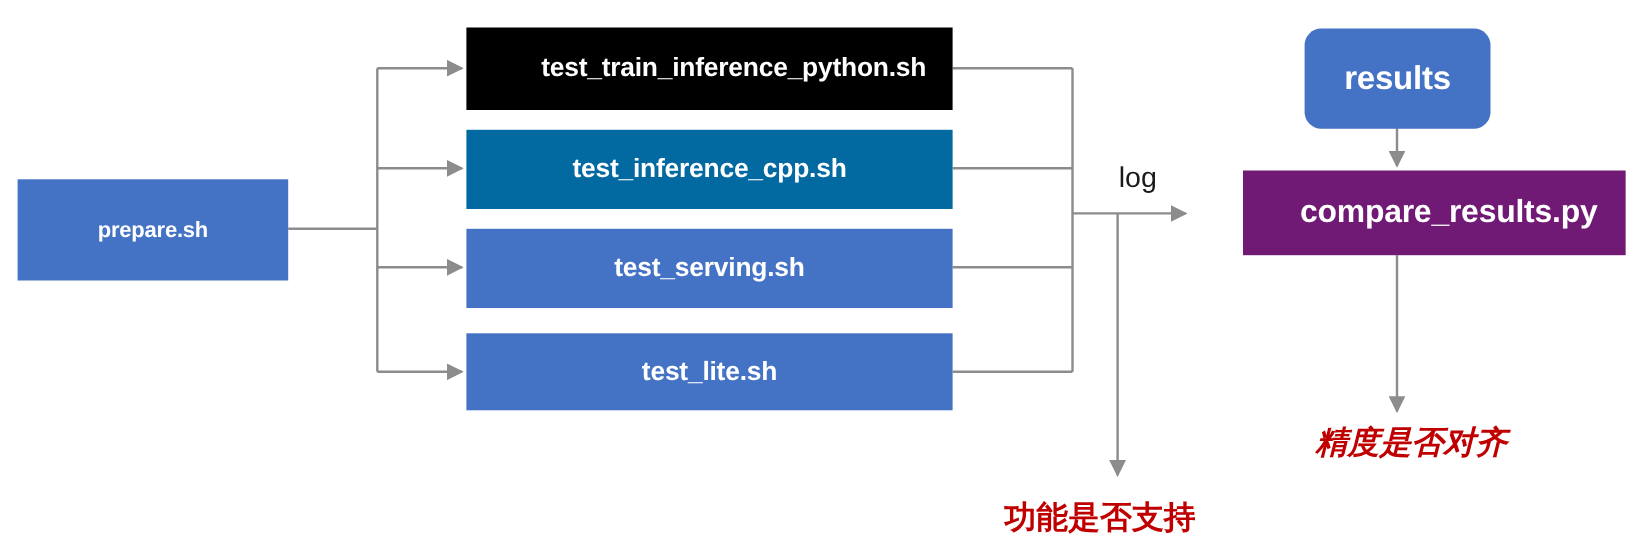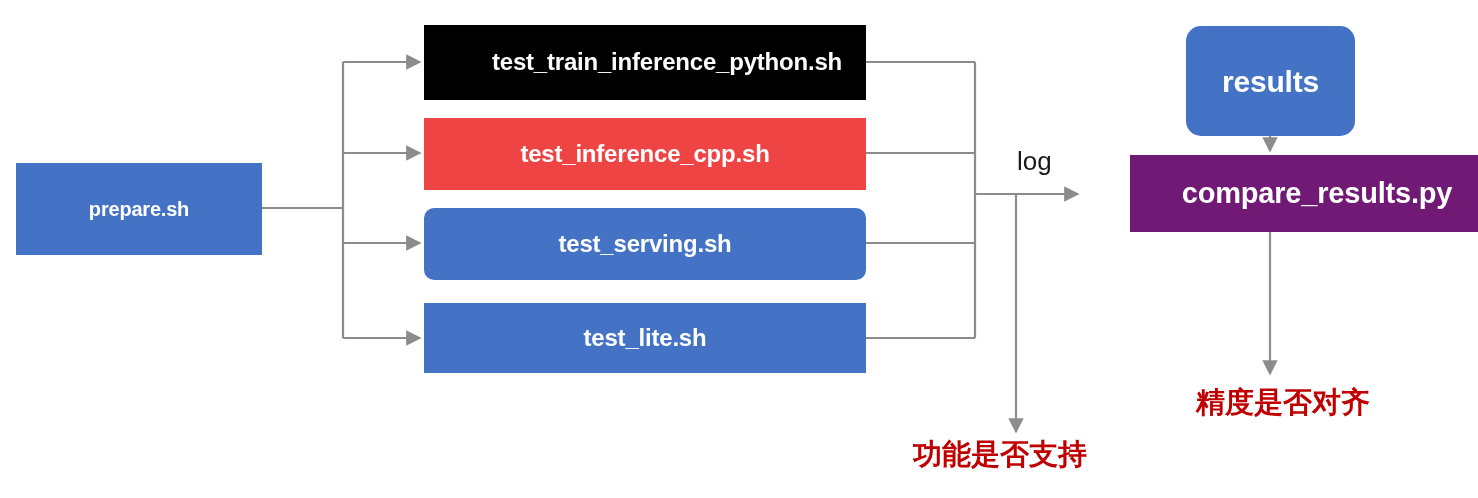--- a/index.html
+++ b/index.html
@@ -43,24 +43,24 @@
   .node-prepare {
     left: 16px;  top: 163px;  width: 246px;  height: 92px;
     font-size: 20px;
   }
   .node-row {
     left: 424px;  width: 442px;  height: 74px;
     font-size: 24px;
   }
   .row-1 { top: 25px;  height: 75px; }
   .row-2 { top: 118px; height: 72px; }
-  .row-3 { top: 208px; height: 72px; border-radius: 10px; }
+  .row-3 { top: 208px; height: 72px; }
   .row-4 { top: 303px; height: 70px; }
   .node-results {
-    left: 1186px;  top: 26px;  width: 169px;  height: 110px;
+    left: 1186px;  top: 26px;  width: 169px;  height: 91px;
     border-radius: 15px;
     font-size: 30px;
   }
   .node-compare {
     left: 1082px;  top: 155px;  width: 374px;  height: 77px;
     font-size: 29px;
   }
   .edge-label {
     position: absolute;
     color: #1a1a1a;
@@ -77,22 +77,22 @@
   .note {
     position: absolute;
     font-size: 29px;
     font-weight: bold;
     color: #c00000;
     white-space: nowrap;
     line-height: 1;
     z-index: 3;
     font-family: "DejaVu Sans", "Liberation Sans", sans-serif;
   }
-  .note-func  { left: 913px;  top: 440px; }
-  .note-prec  { left: 1196px; top: 388px; }
+  .note-func  { left: 913px;  top: 456px; }
+  .note-prec  { left: 1196px; top: 388px; font-style: italic; }
 </style>
 </head>
 <body>
 
 <div id="canvas">
 
   <svg id="edges" viewBox="0 0 1478 498" width="1478" height="498" xmlns="http://www.w3.org/2000/svg">
     <defs>
       <marker id="arrow" viewBox="0 0 10 10" refX="9" refY="5" markerWidth="7" markerHeight="7" orient="auto-start-reverse">
         <path d="M 0 0 L 10 5 L 0 10 z" fill="#8C8C8C"></path>
@@ -123,21 +123,21 @@
       <path d="M 1270 115 L 1270 151" marker-end="url(#arrow)"></path>
 
       <path d="M 1270 232 L 1270 374" marker-end="url(#arrow)"></path>
     </g>
   </svg>
 
   <div class="node node-prepare" style="background: rgb(68, 114, 196);">prepare.sh</div>
 
   <div class="node node-row row-1" style="background: #000000; padding-left: 44px;">test_train_inference_python.sh</div>
 
-  <div class="node node-row row-2" style="background: #ef4444;">test_inference_cpp.sh</div>
+  <div class="node node-row row-2" style="background: #0369a1;">test_inference_cpp.sh</div>
 
   <div class="node node-row row-3" style="background: rgb(68, 114, 196);">test_serving.sh</div>
 
   <div class="node node-row row-4" style="background: rgb(68, 114, 196); text-align: center;">test_lite.sh</div>
 
   <div class="node node-results" style="background: rgb(68, 114, 196);">results</div>
 
   <div class="node node-compare" style="background: #701a75; margin-left: 48px;">compare_results.py</div>
 
   <div class="edge-label label-log">log</div>

